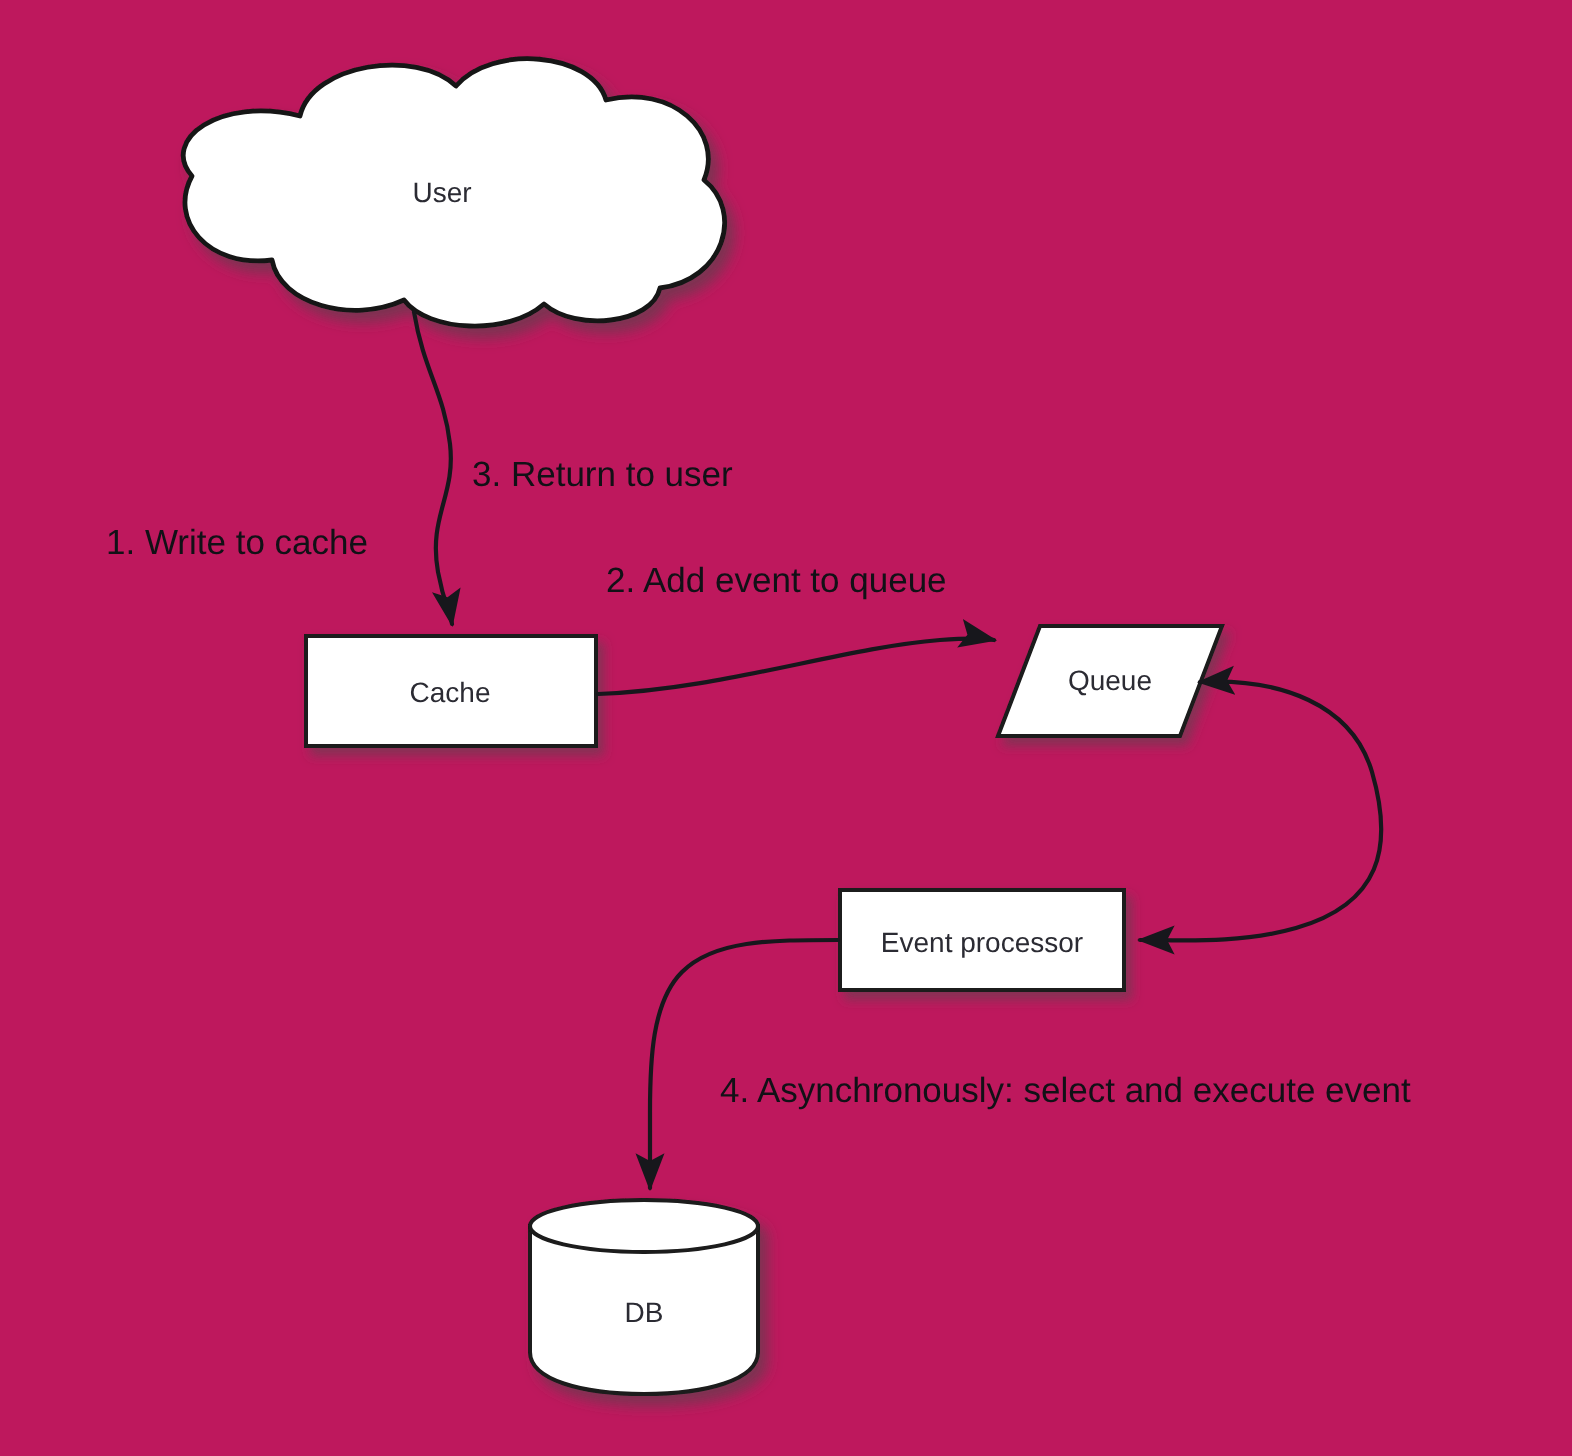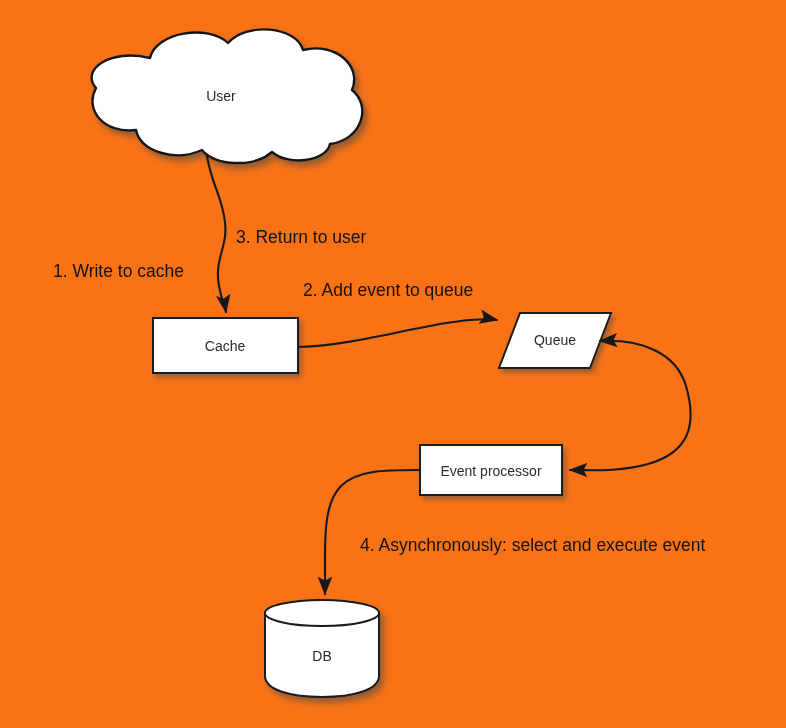--- a/index.html
+++ b/index.html
@@ -8,21 +8,21 @@
     padding: 0;
     background: #ffffff;
   }
   body {
     font-family: "Liberation Sans", sans-serif;
   }
   #diagram-canvas {
     position: relative;
     width: 786px;
     height: 728px;
-    background: #f97316;
+    background: #be185d;
     overflow: hidden;
   }
   #diagram-svg {
     position: absolute;
     top: 0;
     left: 0;
     width: 786px;
     height: 728px;
   }
   .node-label {

